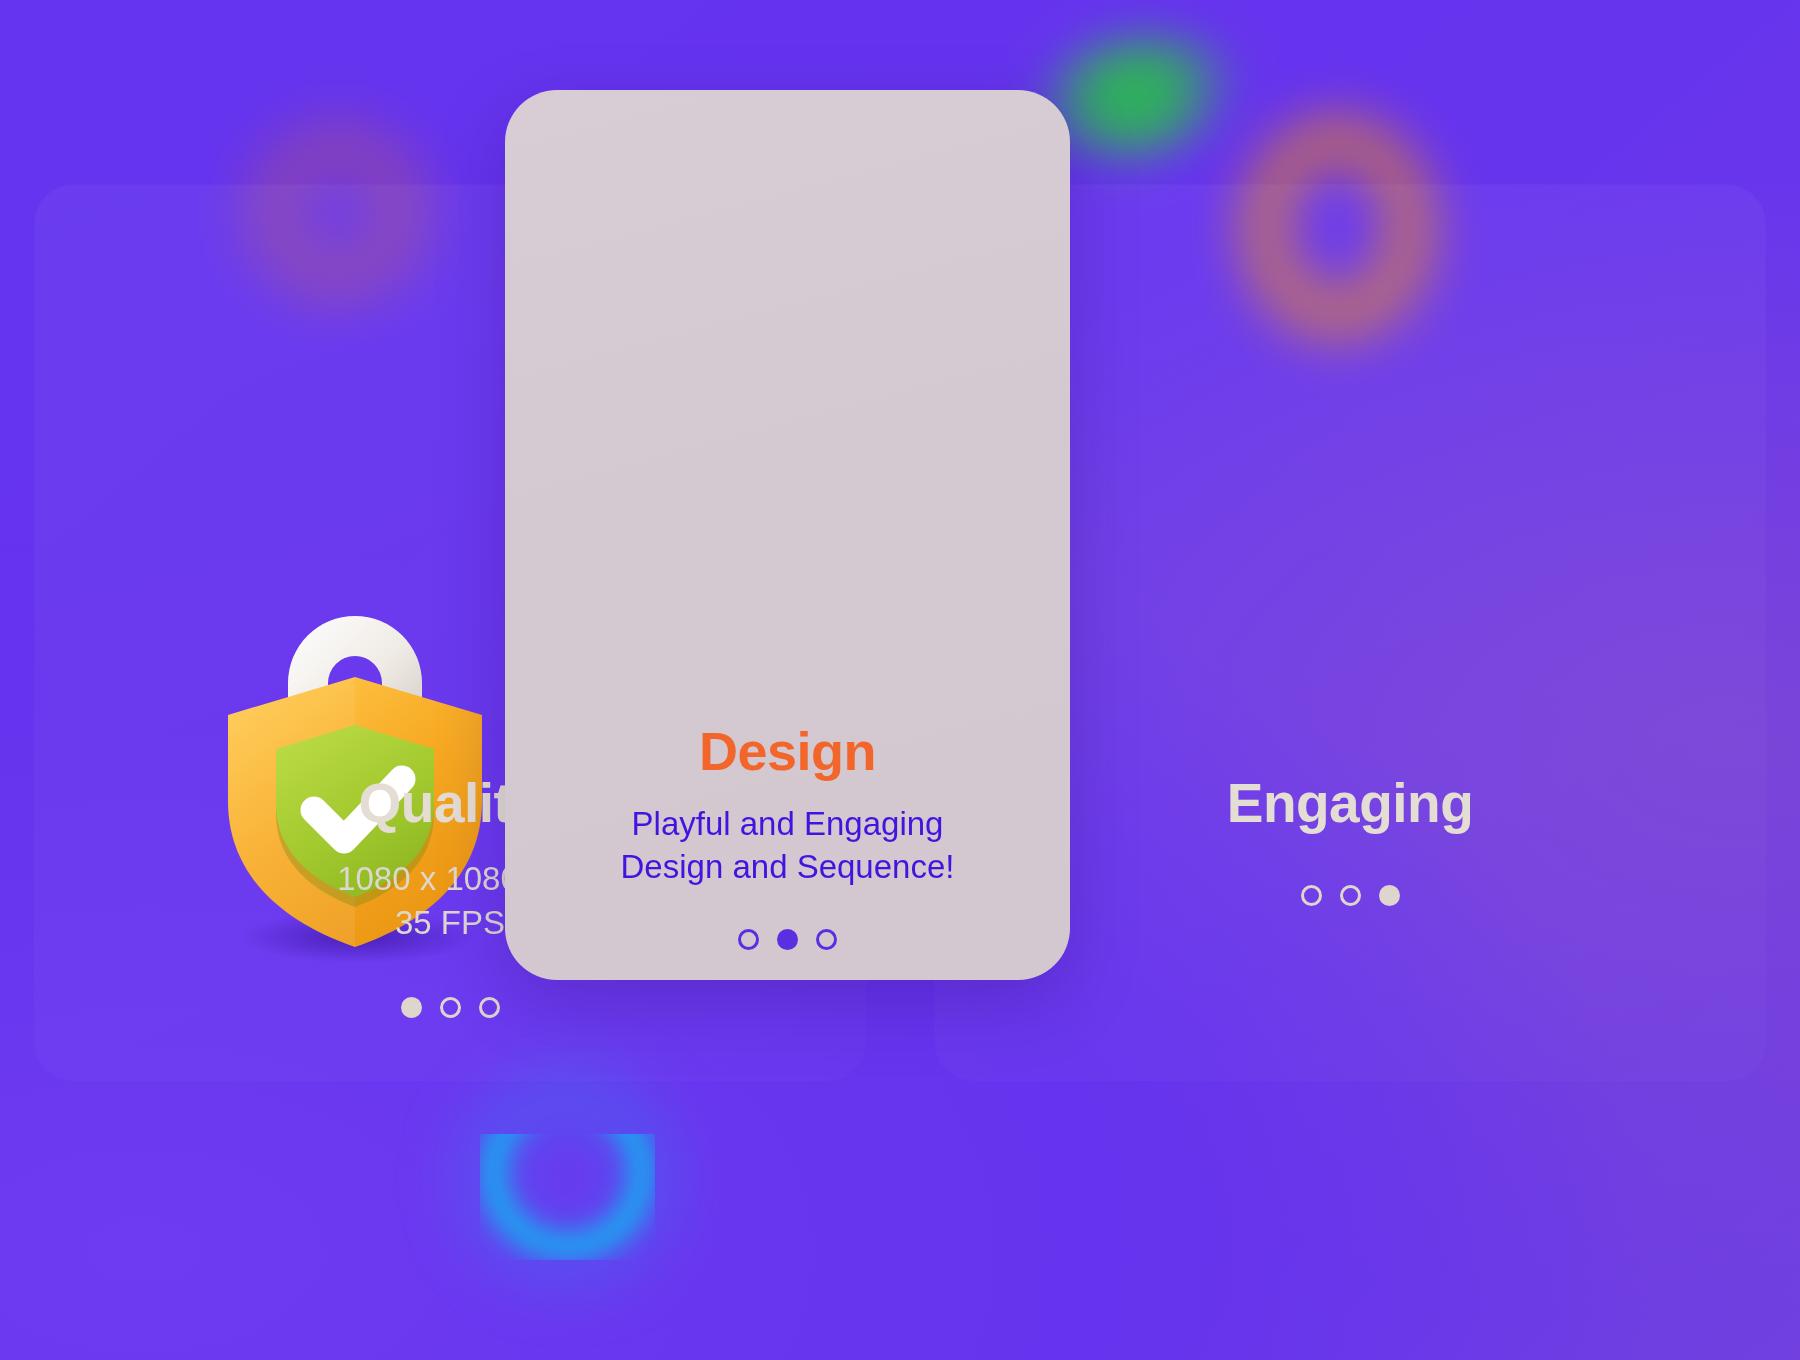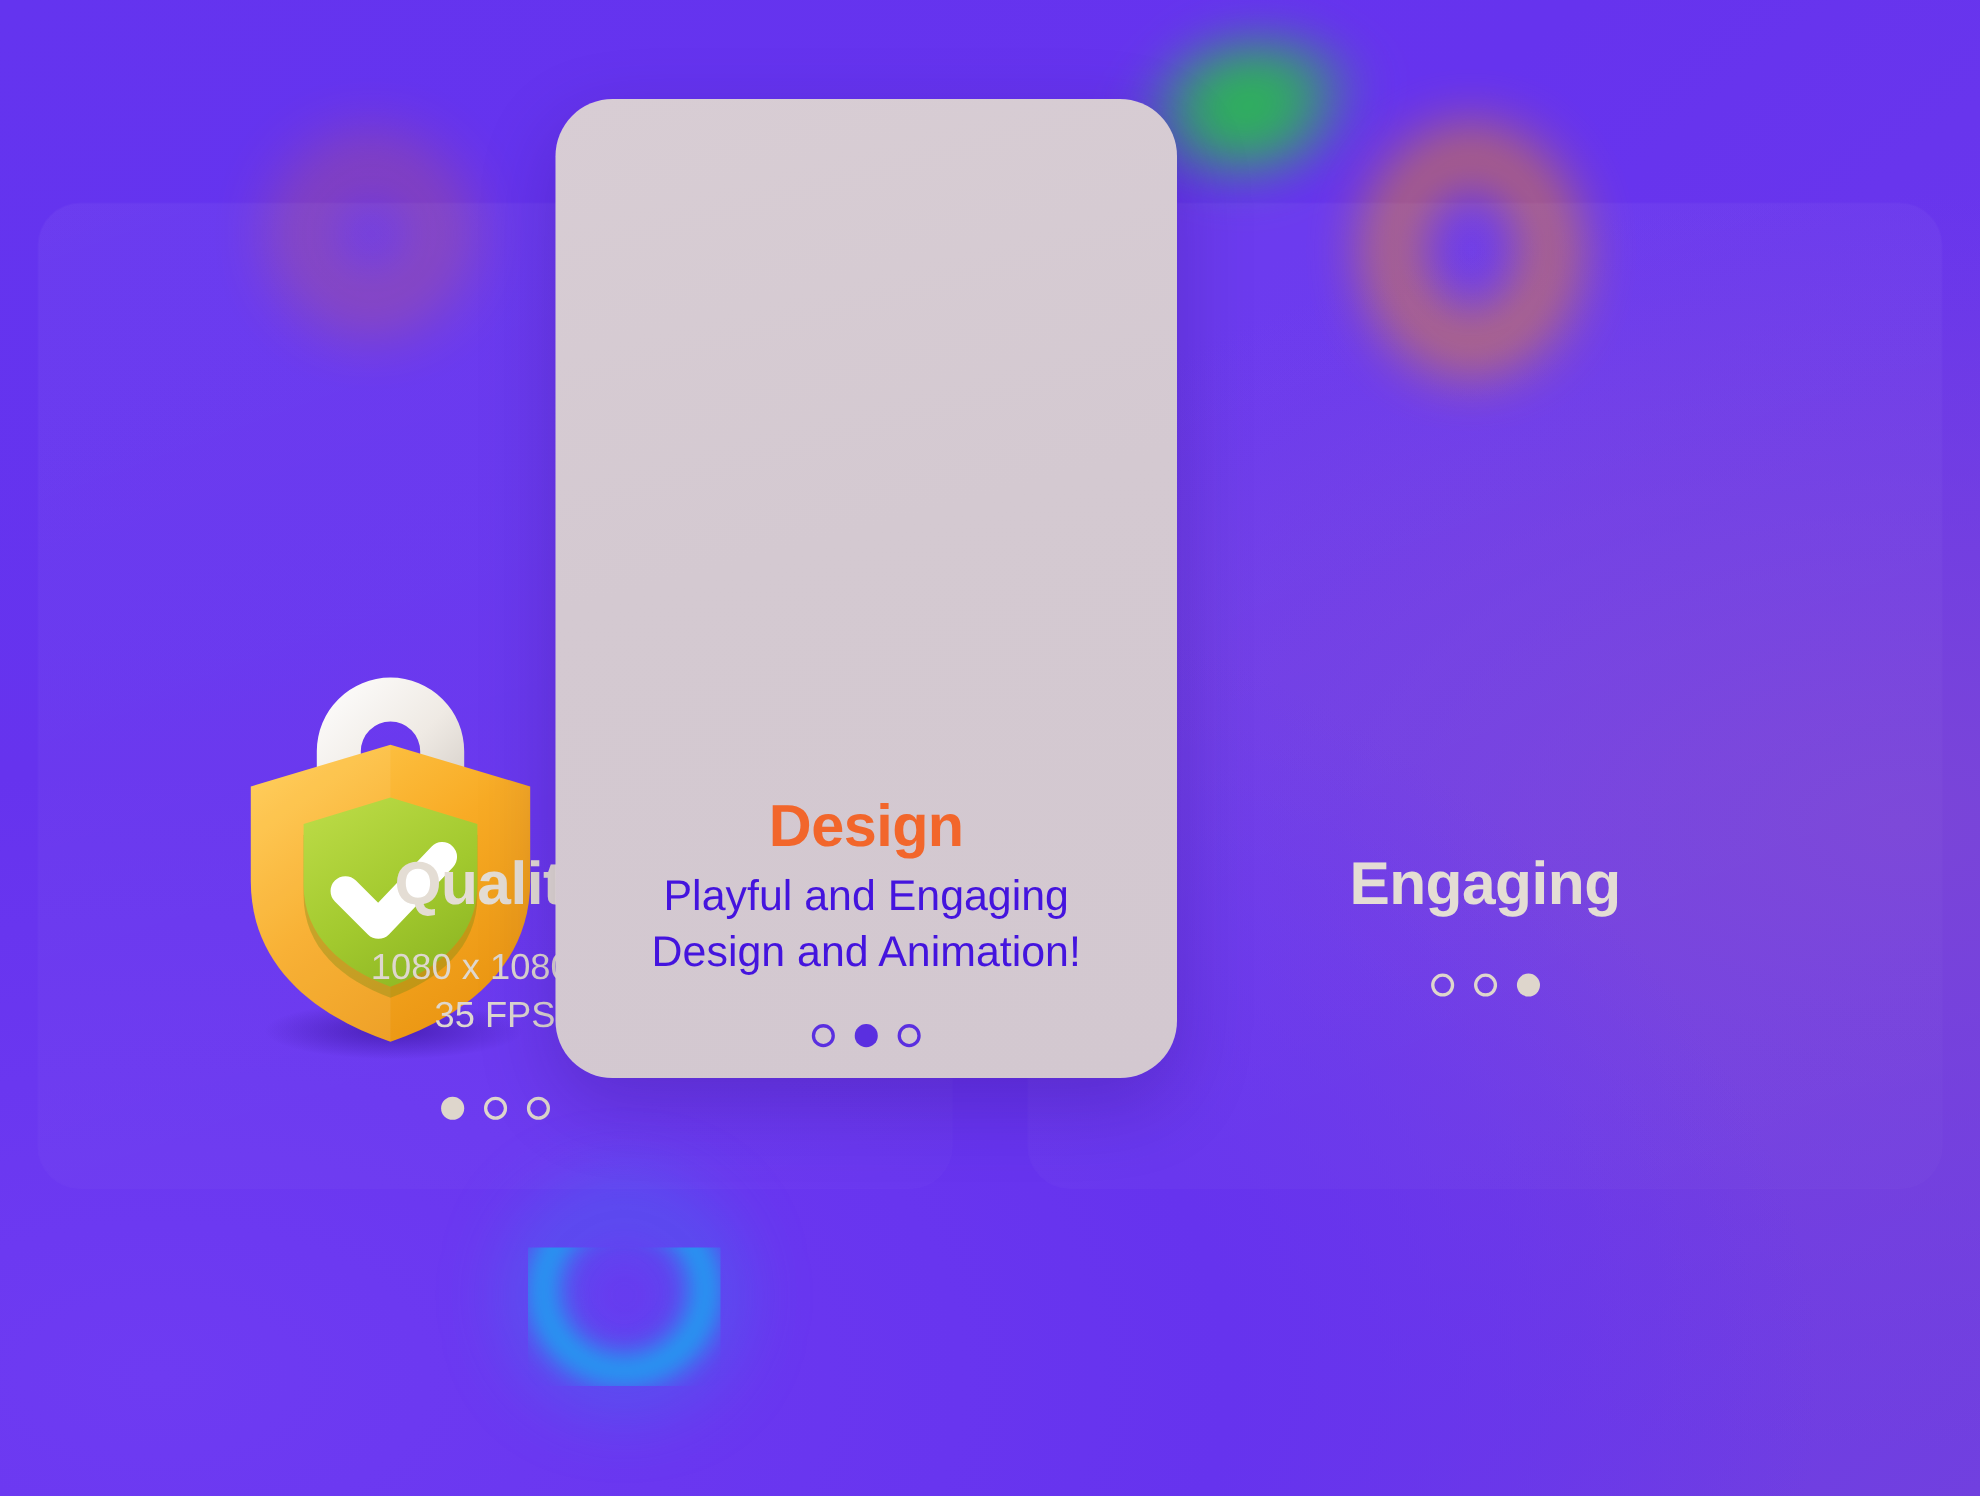--- a/index.html
+++ b/index.html
@@ -130,22 +130,22 @@
     left:0; right:0; top:630px;
     text-align:center;
   }
   #design-title {
     font-size:54px; font-weight:bold;
     color:#f2662b;
     letter-spacing:-.5px;
     text-align:center;
   }
   #design-sub {
-    margin-top:8px;
-    font-size:39px;
+    margin-top:21px;
+    font-size:33px;
     color:#4414de;
     line-height:1.3;
   }
   #design-dots { margin-top:40px; }
 
   
   .illus { position:absolute; }
   #illus-lock   { left:175px; top:380px; width:290px; height:400px; }
   svg { display:block; overflow:visible; }
 </style>
@@ -222,21 +222,21 @@
     </div>
   </div>
 </div>
 
 <div id="card-design">
 
   <div id="design-body">
     <div id="design-title">Design</div>
     <div id="design-sub">
       <div>Playful and Engaging</div>
-      <div>Design and Animation!</div>
+      <div>Design and Sequence!</div>
     </div>
     <div class="dots" id="design-dots">
       <span class="dot purple-off"></span>
       <span class="dot purple-on"></span>
       <span class="dot purple-off"></span>
     </div>
   </div>
 </div>
 
 </body></html>

